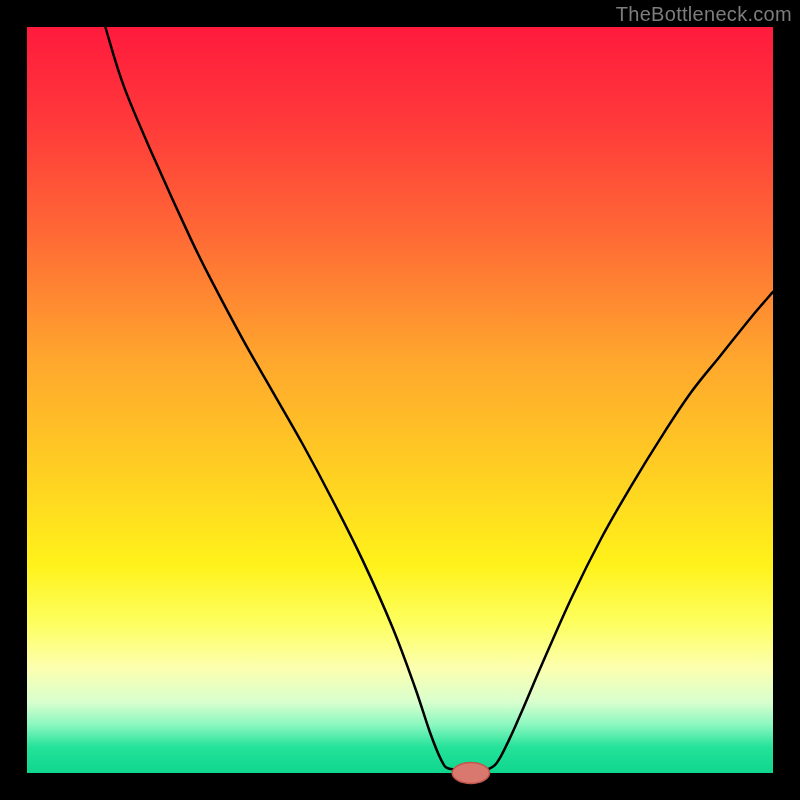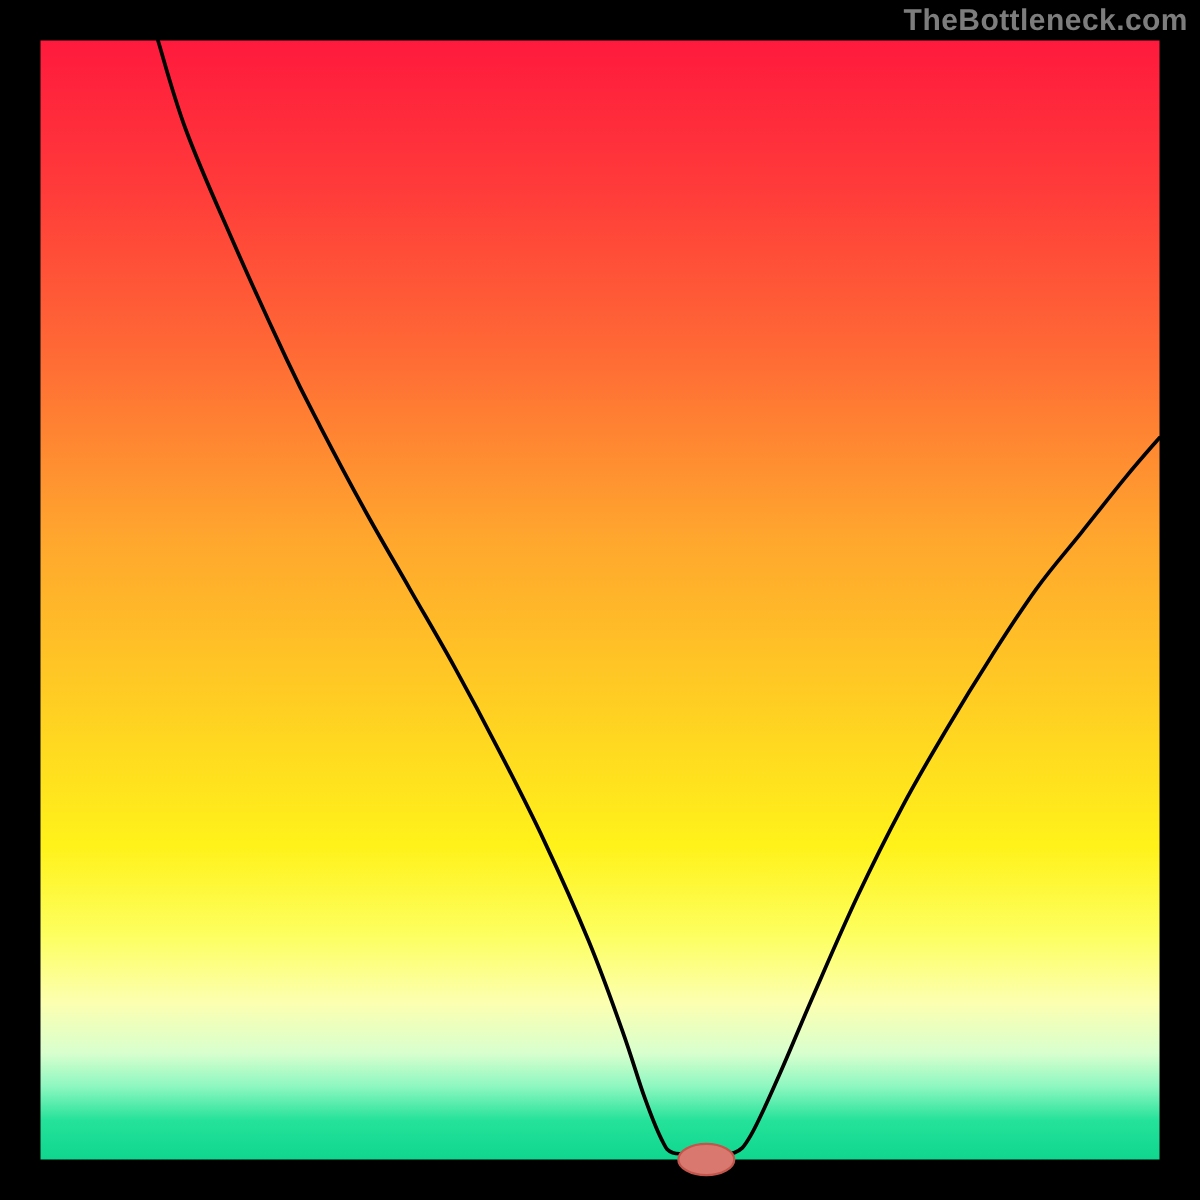--- a/index.html
+++ b/index.html
@@ -16,21 +16,21 @@
     width: 800px;
     height: 800px;
     background: #000;
   }
   .watermark {
     position: absolute;
     top: 3px;
     right: 8px;
     color: #7d7d7d;
     font-size: 20px;
-    font-weight: 700;
+    font-weight: 400;
     letter-spacing: 0.3px;
     z-index: 5;
   }
   svg {
     display: block;
   }
 </style>
 </head>
 <body>
 

